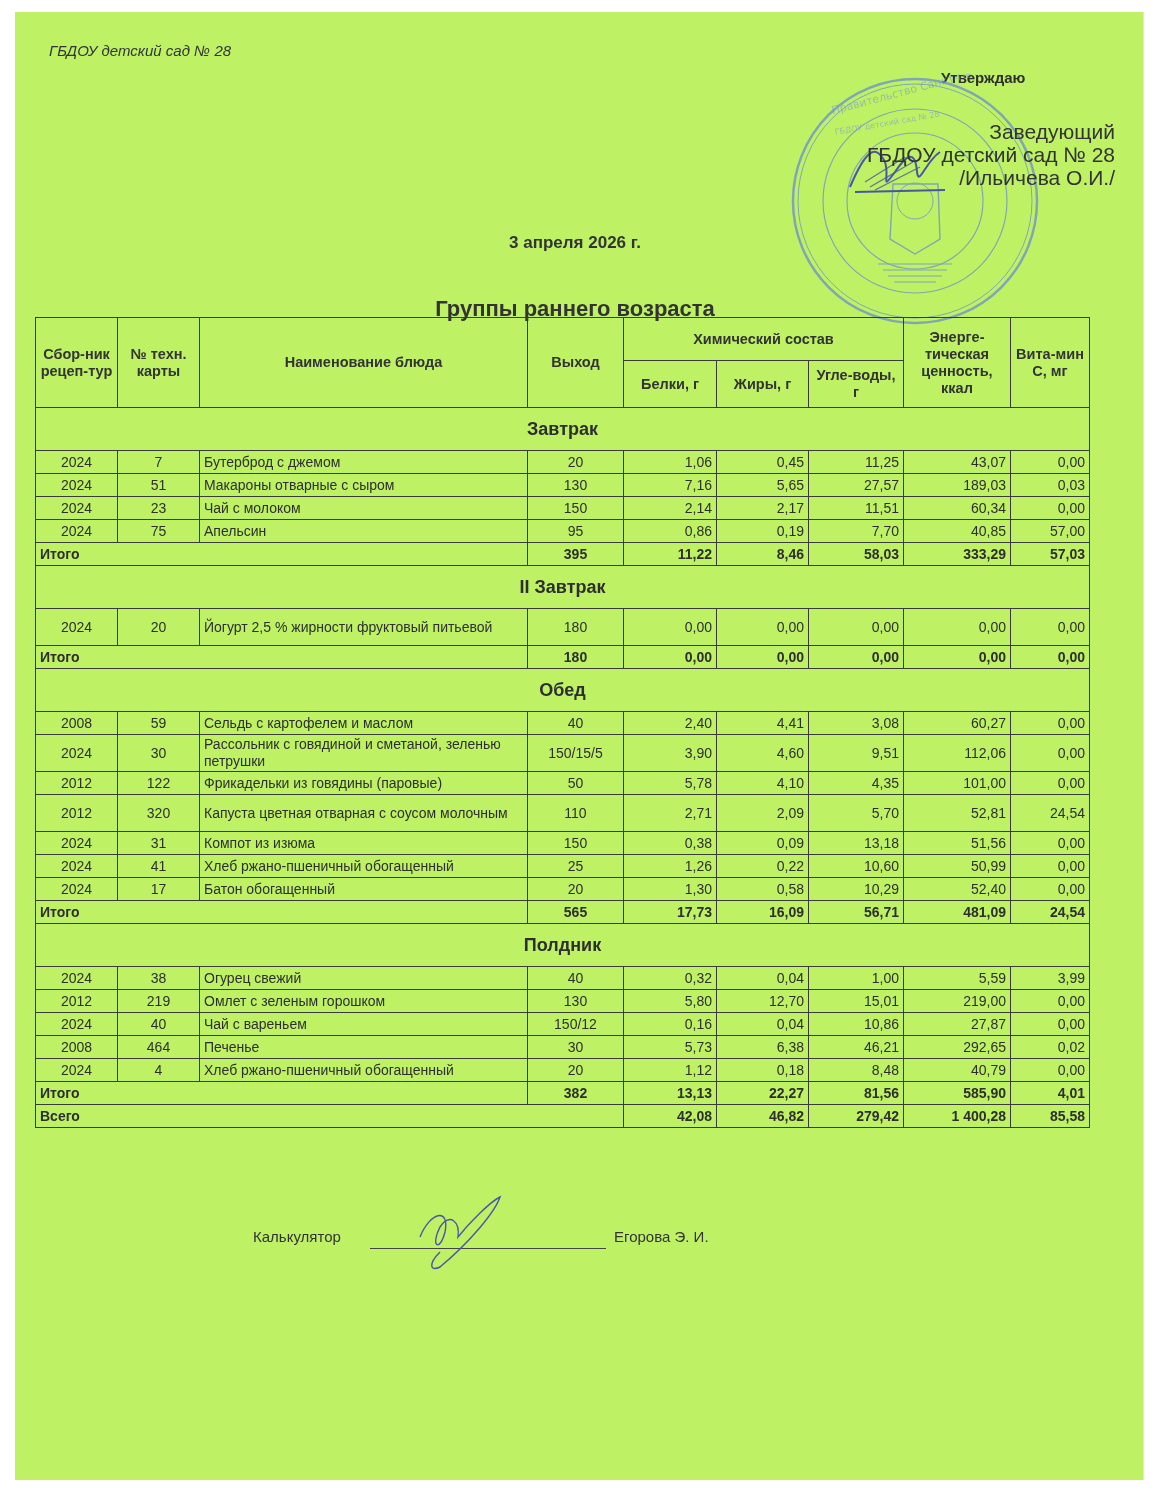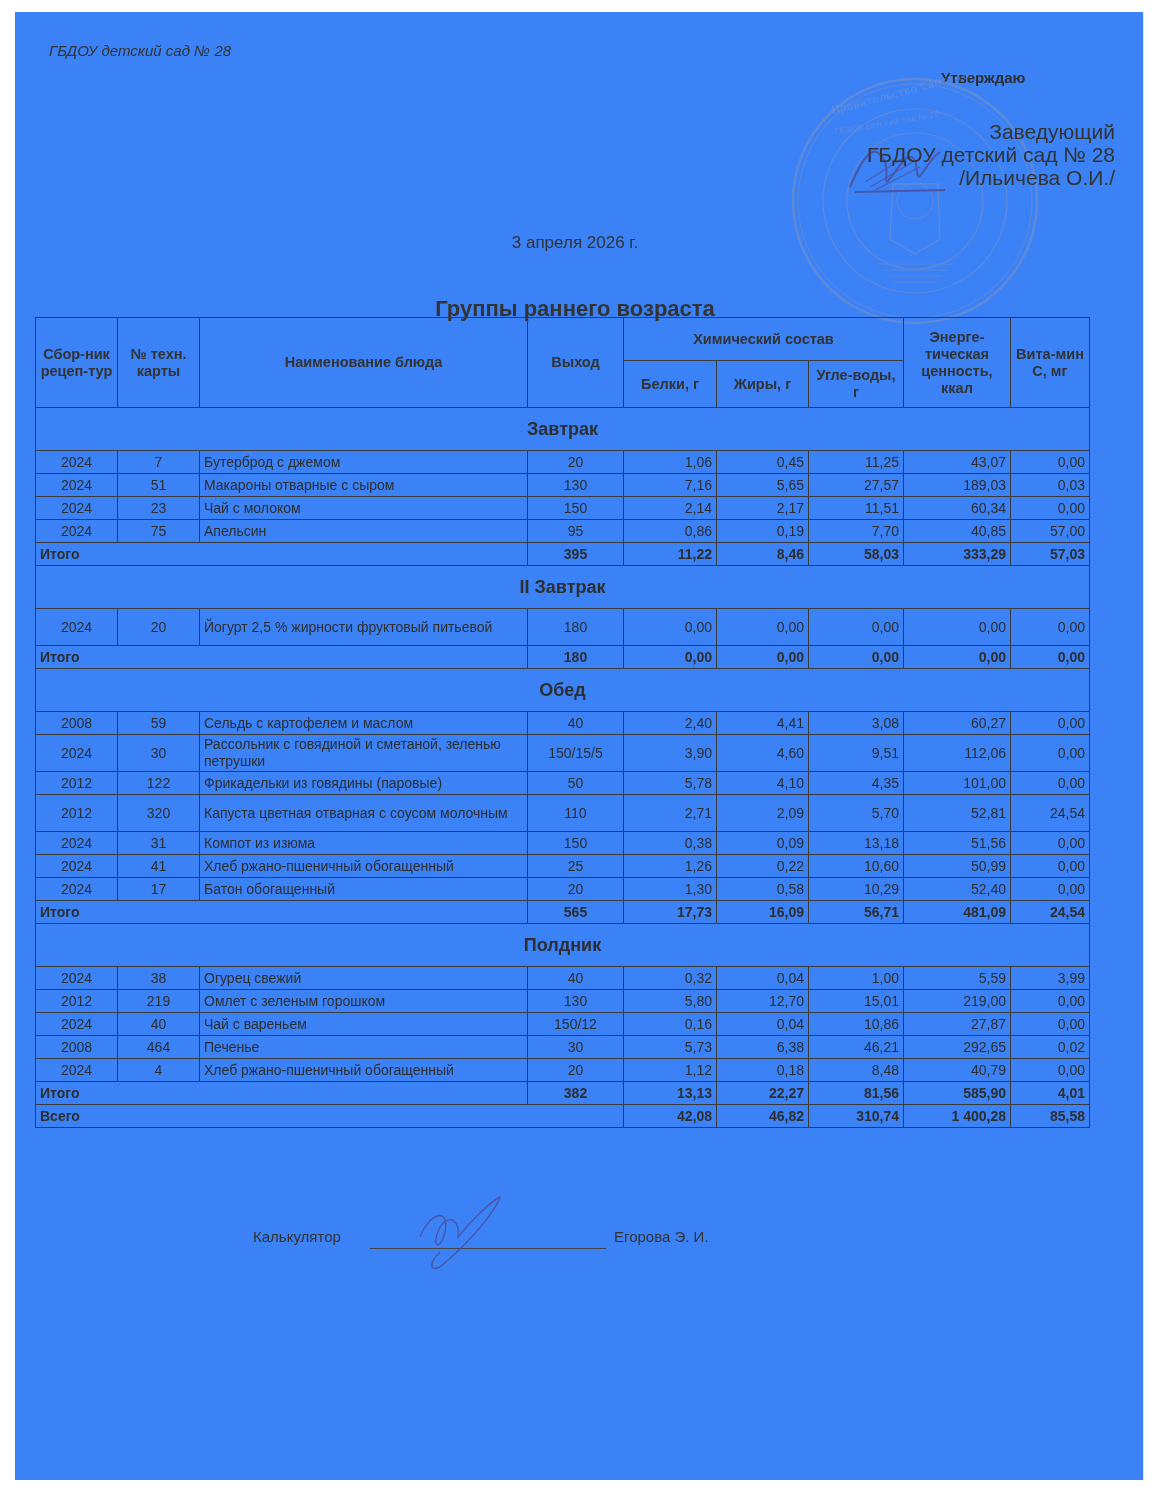--- a/index.html
+++ b/index.html
@@ -2,33 +2,33 @@
 <html><head>
   <meta charset="utf-8">
   <style>
     html, body { margin: 0; padding: 0; }
     body {
       width: 1159px; height: 1500px; background: #ffffff; position: relative; overflow: hidden;
       font-family: "Liberation Sans", "DejaVu Sans", sans-serif; color: #2b2b2b;
     }
     .page {
       position: absolute; left: 15px; top: 12px; width: 1128px; height: 1468px;
-      background: #3b82f6; box-shadow: 1px 0 0 #e4e4e8;
+      background: #bef264; box-shadow: 1px 0 0 #e4e4e8;
     }
     .org-header {
       position: absolute; left: 34px; top: 30px; font-size: 15px; font-style: italic; color: #333;
     }
     .approve { position: absolute; left: 926px; top: 57px; font-size: 15px; font-weight: bold; color: #2e2e2e; }
     .approve-lines { position: absolute; right: 28px; top: 108px; text-align: right; font-size: 21px; line-height: 23px; color: #333; margin-left: 48px; }
     .stamp { position: absolute; left: 773px; top: 62px; width: 255px; height: 255px; }
     .sig1 { position: absolute; left: 830px; top: 120px; width: 110px; height: 70px; }
 
     .title { position: absolute; left: 0; width: 1120px; text-align: center; }
     .title-main { top: 180px; font-family: "Liberation Serif", "DejaVu Serif", serif; font-weight: bold; font-size: 32px; color: #333; letter-spacing: 1px; }
-    .title-date { top: 221px; font-weight: normal; font-size: 17px; color: #333; }
+    .title-date { top: 221px; font-weight: bold; font-size: 17px; color: #333; }
     .title-group { top: 284px; font-weight: bold; font-size: 22px; color: #333; }
 
     table.menu {
       position: absolute; left: 35px; top: 317px; width: 1054px;
       border-collapse: collapse; table-layout: fixed; font-size: 14px; color: #2e2e2e;
     }
     table.menu td, table.menu th { border: 1.4px solid #3a3a3a; padding: 0 4px; }
     table.menu th { font-weight: bold; font-size: 14.5px; text-align: center; line-height: 17px; color: #333; }
     .h1 th { height: 42px; }
     .h2 th { height: 46px; }
@@ -346,21 +346,21 @@
         <td class="r">13,13</td>
         <td class="r">22,27</td>
         <td class="r">81,56</td>
         <td class="r">585,90</td>
         <td class="r">4,01</td>
       </tr>
       <tr class="total">
         <td class="l" colspan="4">Всего</td>
         <td class="r">42,08</td>
         <td class="r">46,82</td>
-        <td class="r">310,74</td>
+        <td class="r">279,42</td>
         <td class="r">1 400,28</td>
         <td class="r">85,58</td>
       </tr>
     </tbody>
 </table>
 
 <div class="footer calc-label">Калькулятор</div>
 <div class="calc-line"></div>
 <svg class="sig2" viewBox="0 0 120 80">
   <path d="M20 45 C30 20, 50 15, 45 40 C40 60, 30 55, 40 35 C50 20, 60 30, 58 45 C70 30, 90 10, 100 5 C95 20, 70 50, 40 75 C30 80, 28 72, 40 60" fill="none" stroke="#4a55a8" stroke-width="1.4"></path>

